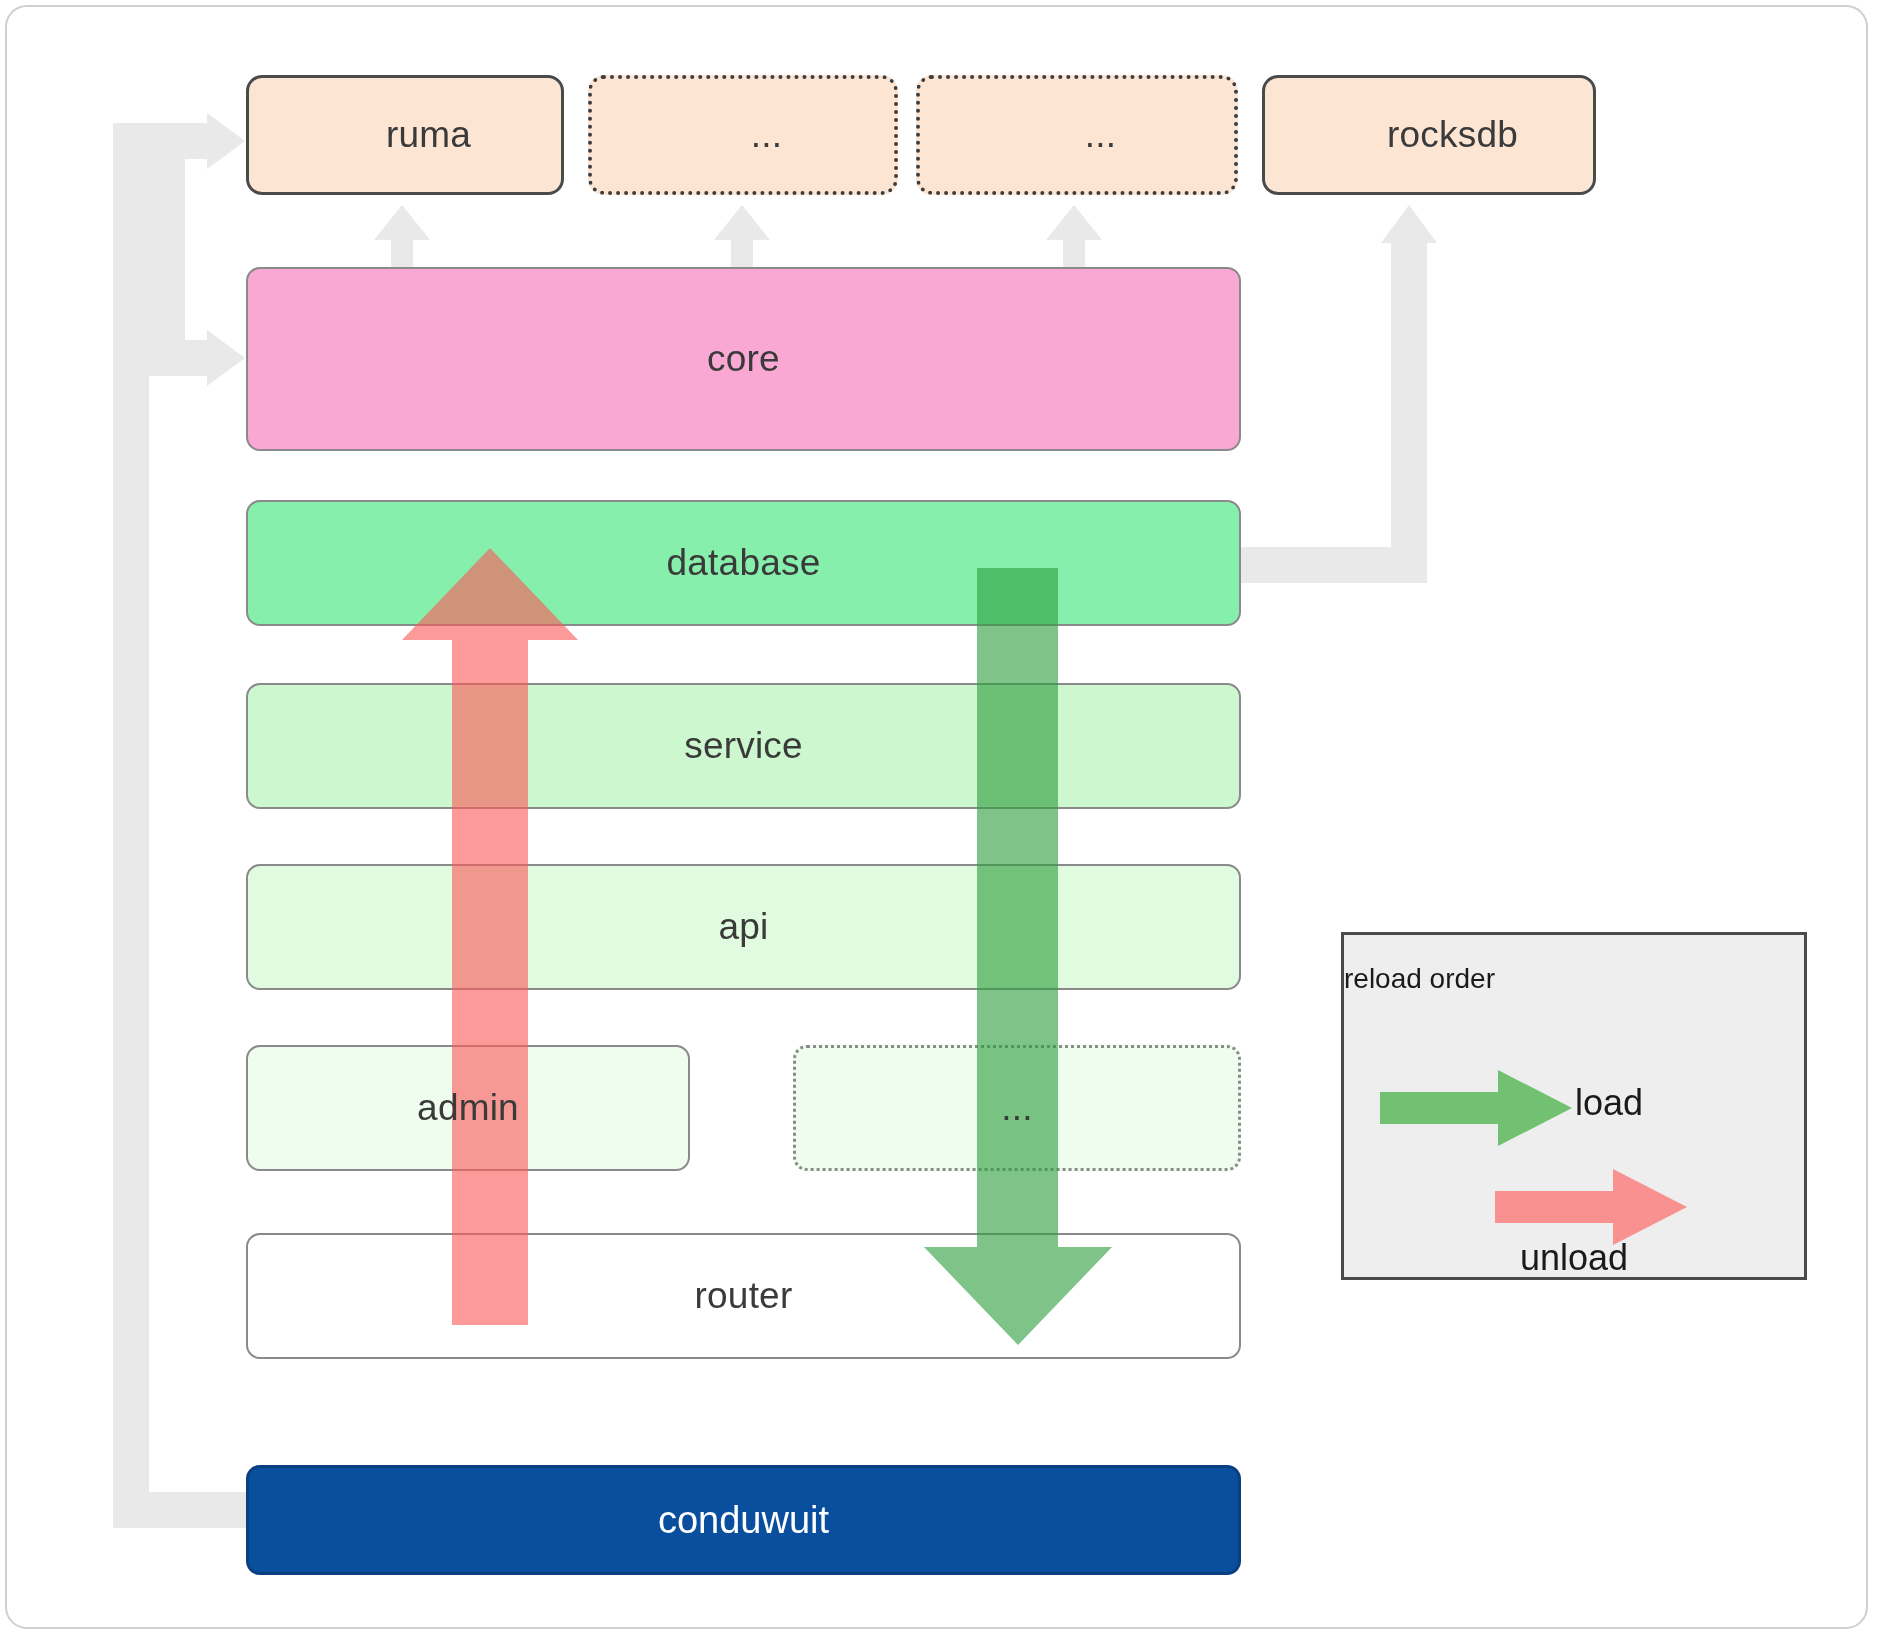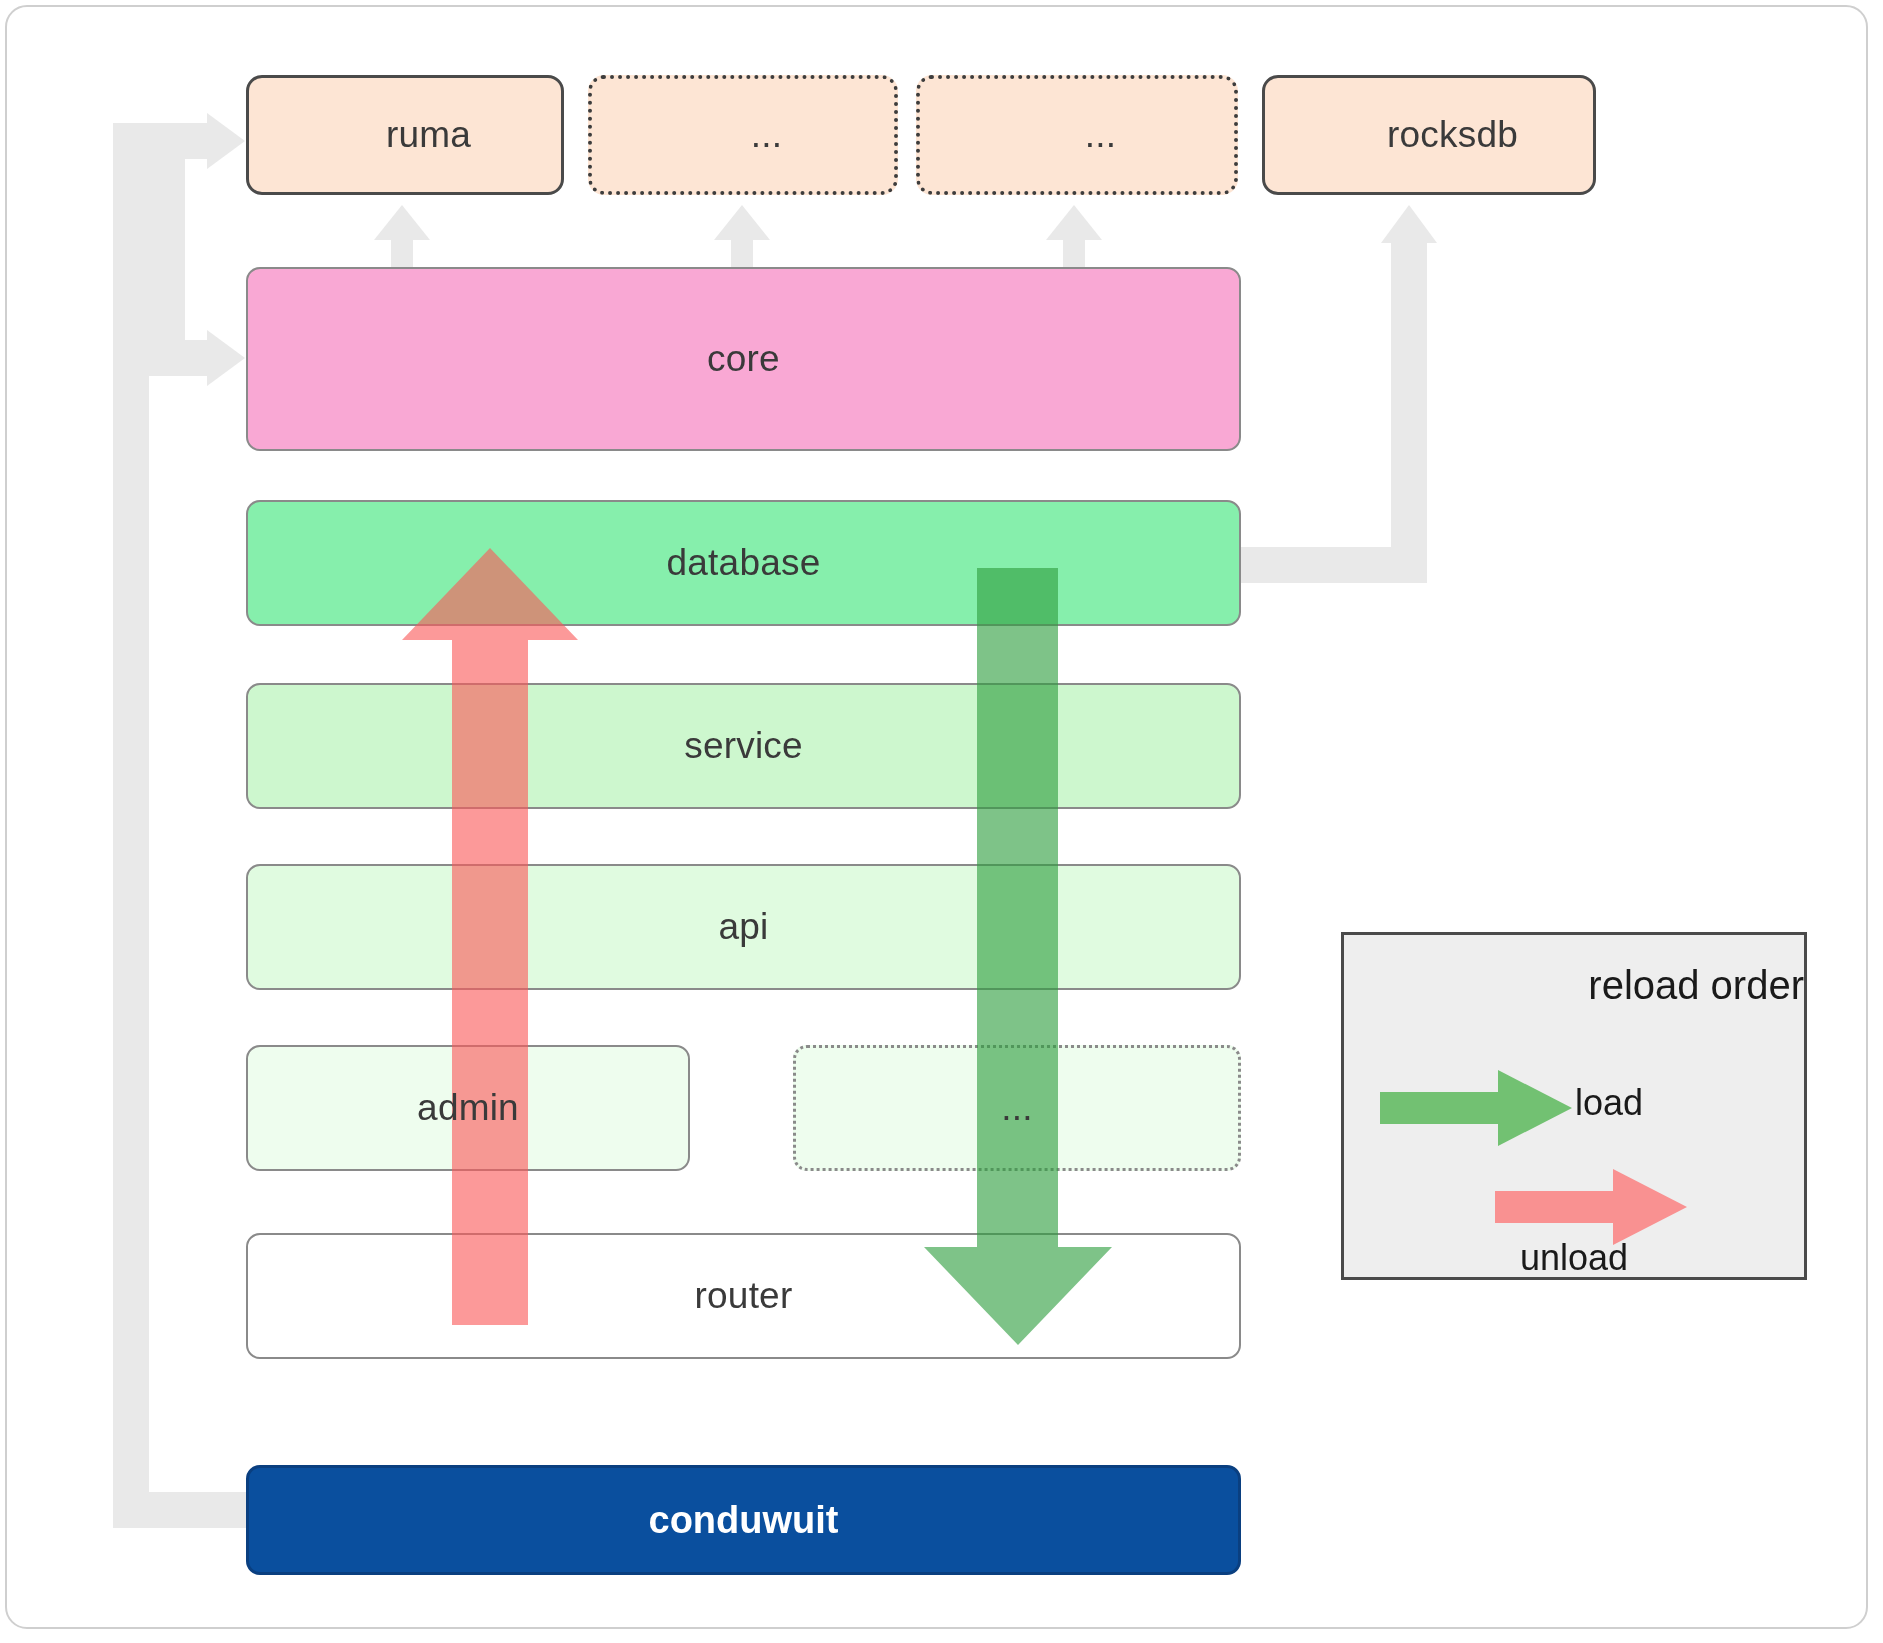--- a/index.html
+++ b/index.html
@@ -79,21 +79,21 @@
     width: 995px;
     height: 110px;
     background: #0a4f9e;
     border: 3px solid #0a3f80;
     border-radius: 14px;
     display: flex;
     align-items: center;
     justify-content: center;
     color: #ffffff;
     font-size: 38px;
-    font-weight: bold;
+    font-weight: normal;
     box-sizing: border-box;
   }
 
   
   .gconn {
     position: absolute;
     background: #e9e9e9;
   }
 
   .garrow-right {
@@ -119,22 +119,22 @@
     width: 466px;
     height: 348px;
     background: #eeeeee;
     border: 3px solid #4a4a4a;
     box-sizing: border-box;
   }
   #legend-title {
     position: absolute;
     top: 28px;
     left: 0; right: 0;
-    text-align: right;
-    font-size: 40px;
+    text-align: left;
+    font-size: 28px;
     color: #1a1a1a;
   }
   .legend-row {
     position: absolute;
     left: 0; right: 0;
     height: 80px;
     display: flex;
     align-items: center;
   }
   .legend-swatch {

